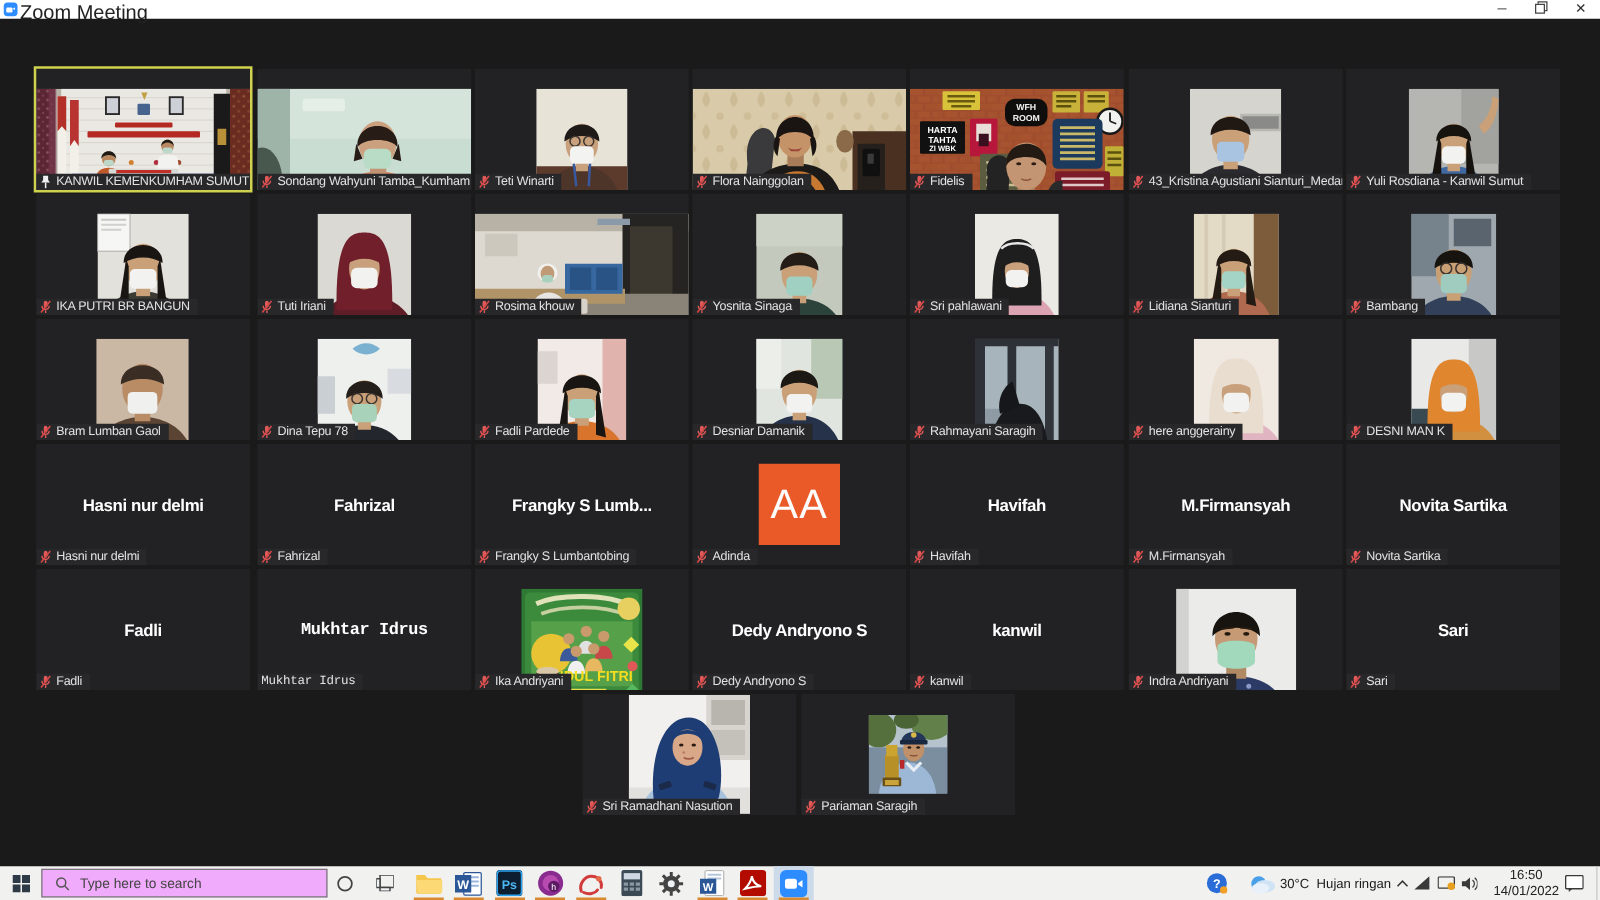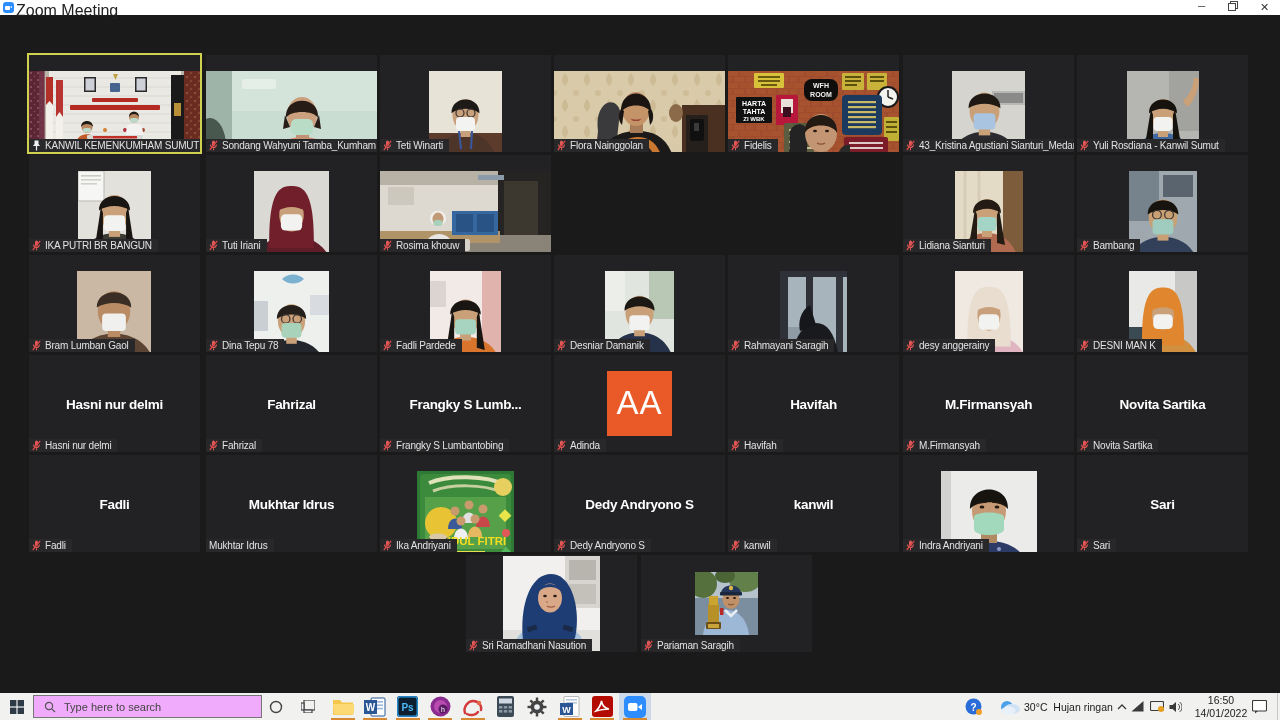--- a/index.html
+++ b/index.html
@@ -376,20 +376,60 @@
       <div class="lbl">
         <svg class="mi" width="9" height="11" viewBox="0 0 9 11">
           <rect x="3" y="0.5" width="3" height="5.5" rx="1.5" fill="#e05a5a"></rect>
           <path d="M1.6,4.5 C1.6,8.5 7.4,8.5 7.4,4.5" stroke="#e05a5a" stroke-width="1.1" fill="none"></path>
           <line x1="4.5" y1="8.2" x2="4.5" y2="10.3" stroke="#e05a5a" stroke-width="1.1"></line>
           <line x1="0.8" y1="10" x2="8.2" y2="0.8" stroke="#d84848" stroke-width="1.3"></line>
         </svg>
         <span>Rosima khouw</span>
       </div>
     </div>
+    <div class="tile" style="left:554px;top:140px;">
+      <div class="vid" style="left:51px"><svg width="69" height="97" viewBox="0 0 69 97">
+          <rect width="69" height="97" fill="#c3c9bd"></rect>
+          <rect x="0" y="0" width="69" height="26" fill="#ccd2c6"></rect>
+          <path d="M-1.8000000000000043,99 C1.1999999999999957,74.39999999999999 21.299999999999997,67.8 34.5,67.8 C47.7,67.8 67.80000000000001,74.39999999999999 70.80000000000001,99 Z" fill="#2c433c"></path>
+          <rect x="29.0" y="59.599999999999994" width="11.0" height="12" fill="#c9a078"></rect>
+          <ellipse cx="34.5" cy="48" rx="14.3" ry="17.6" fill="#c9a078"></ellipse>
+          <path d="M19.2,45.608 C18.7,26.4 50.3,26.4 49.8,45.608 C41.65,39.608 27.35,39.608 19.2,45.608 Z" fill="#241d17"></path>
+          <rect x="24.049999999999997" y="50.2" width="20.900000000000002" height="15.400000000000002" rx="4" fill="#9fd0c2"></rect>
+        </svg></div>
+      <div class="lbl">
+        <svg class="mi" width="9" height="11" viewBox="0 0 9 11">
+          <rect x="3" y="0.5" width="3" height="5.5" rx="1.5" fill="#e05a5a"></rect>
+          <path d="M1.6,4.5 C1.6,8.5 7.4,8.5 7.4,4.5" stroke="#e05a5a" stroke-width="1.1" fill="none"></path>
+          <line x1="4.5" y1="8.2" x2="4.5" y2="10.3" stroke="#e05a5a" stroke-width="1.1"></line>
+          <line x1="0.8" y1="10" x2="8.2" y2="0.8" stroke="#d84848" stroke-width="1.3"></line>
+        </svg>
+        <span>Yosnita Sinaga</span>
+      </div>
+    </div>
+    <div class="tile" style="left:728px;top:140px;">
+      <div class="vid" style="left:52px"><svg width="67" height="97" viewBox="0 0 67 97">
+          <rect width="67" height="97" fill="#ebe9e3"></rect>
+          <path d="M-1.1499999999999986,99 C1.8500000000000014,69.2 20.9,62.900000000000006 33.5,62.900000000000006 C46.1,62.900000000000006 65.15,69.2 68.15,99 Z" fill="#dca4b2"></path>
+          <path d="M13.850000000000001,73.4 C12.850000000000001,24.2 23.945,20.2 33.5,20.2 C43.055,20.2 54.15,24.2 53.15,73.4 Z" fill="#1e1e1e"></path>
+          <ellipse cx="33.5" cy="46" rx="9.65" ry="13.3" fill="#c9a07c"></ellipse>
+          <path d="M21.85,43.296 C20.85,22.2 46.15,22.2 45.15,43.296 C38.96,37.296 28.04,37.296 21.85,43.296 Z" fill="#1e1e1e"></path>
+          <rect x="24.575" y="45.05" width="17.85" height="13.65" rx="4.5" fill="#f2f2f0"></rect>
+          <path d="M21,28 C26,22 42,22 47,28" stroke="#e8e8e8" stroke-width="2" fill="none"></path>
+        </svg></div>
+      <div class="lbl">
+        <svg class="mi" width="9" height="11" viewBox="0 0 9 11">
+          <rect x="3" y="0.5" width="3" height="5.5" rx="1.5" fill="#e05a5a"></rect>
+          <path d="M1.6,4.5 C1.6,8.5 7.4,8.5 7.4,4.5" stroke="#e05a5a" stroke-width="1.1" fill="none"></path>
+          <line x1="4.5" y1="8.2" x2="4.5" y2="10.3" stroke="#e05a5a" stroke-width="1.1"></line>
+          <line x1="0.8" y1="10" x2="8.2" y2="0.8" stroke="#d84848" stroke-width="1.3"></line>
+        </svg>
+        <span>Sri pahlawani</span>
+      </div>
+    </div>
     <div class="tile" style="left:903px;top:140px;">
       <div class="vid" style="left:52px"><svg width="68" height="97" viewBox="0 0 68 97">
           <rect width="68" height="97" fill="#e4dbc7"></rect>
           <rect x="48" y="0" width="20" height="97" fill="#7c5c3a"></rect>
           <line x1="10" y1="0" x2="10" y2="97" stroke="#d6cbb4" stroke-width="3"></line>
           <line x1="24" y1="0" x2="24" y2="97" stroke="#d6cbb4" stroke-width="3"></line>
           <path d="M-1.0,99 C2.0,68.0 20.0,62.0 32.0,62.0 C44.0,62.0 62.0,68.0 65.0,99 Z" fill="#b06a50"></path>
           <rect x="27.0" y="54.0" width="10.0" height="12" fill="#c9a078"></rect>
           <ellipse cx="32.0" cy="44" rx="13.0" ry="16.0" fill="#c9a078"></ellipse>
           <path d="M20.0,38 L14.0,74.0 L22.0,72.0 L22.0,44Z" fill="#241c14"></path>
@@ -551,21 +591,21 @@
           <path d="M20.4,40.624 C19.4,17.8 48.6,17.8 47.6,40.624 C40.24,34.624 27.759999999999998,34.624 20.4,40.624 Z" fill="#e9ddcf"></path>
           <rect x="23.8" y="43.2" width="20.4" height="15.6" rx="4.5" fill="#f2f2f0"></rect>
         </svg></div>
       <div class="lbl">
         <svg class="mi" width="9" height="11" viewBox="0 0 9 11">
           <rect x="3" y="0.5" width="3" height="5.5" rx="1.5" fill="#e05a5a"></rect>
           <path d="M1.6,4.5 C1.6,8.5 7.4,8.5 7.4,4.5" stroke="#e05a5a" stroke-width="1.1" fill="none"></path>
           <line x1="4.5" y1="8.2" x2="4.5" y2="10.3" stroke="#e05a5a" stroke-width="1.1"></line>
           <line x1="0.8" y1="10" x2="8.2" y2="0.8" stroke="#d84848" stroke-width="1.3"></line>
         </svg>
-        <span>desy anggerainy</span>
+        <span>here anggerainy</span>
       </div>
     </div>
     <div class="tile" style="left:1077px;top:240px;">
       <div class="vid" style="left:52px"><svg width="68" height="97" viewBox="0 0 68 97">
           <rect width="68" height="97" fill="#e9e9e7"></rect>
           <rect x="46" y="0" width="22" height="97" fill="#c8c8c6"></rect>
           <rect x="0" y="56" width="20" height="41" fill="#3a4a52"></rect>
           <path d="M-3.9499999999999957,99 C-0.9499999999999957,69.60000000000001 20.200000000000003,62.7 34.0,62.7 C47.8,62.7 68.94999999999999,69.60000000000001 71.94999999999999,99 Z" fill="#d09040"></path>
           <path d="M13.05,74.19999999999999 C12.05,20.6 23.535000000000004,16.6 34.0,16.6 C44.464999999999996,16.6 55.95,20.6 54.95,74.19999999999999 Z" fill="#e0862e"></path>
           <ellipse cx="34.0" cy="44" rx="10.95" ry="14.899999999999999" fill="#c9a078"></ellipse>
@@ -671,21 +711,21 @@
       <div class="lbl">
         <svg class="mi" width="9" height="11" viewBox="0 0 9 11">
           <rect x="3" y="0.5" width="3" height="5.5" rx="1.5" fill="#e05a5a"></rect>
           <path d="M1.6,4.5 C1.6,8.5 7.4,8.5 7.4,4.5" stroke="#e05a5a" stroke-width="1.1" fill="none"></path>
           <line x1="4.5" y1="8.2" x2="4.5" y2="10.3" stroke="#e05a5a" stroke-width="1.1"></line>
           <line x1="0.8" y1="10" x2="8.2" y2="0.8" stroke="#d84848" stroke-width="1.3"></line>
         </svg>
         <span>Fadli</span>
       </div>
     </div>
-    <div class="tile" style="left:206px;top:440px;">
+    <div class="tile" style="left:206px;top:440px;font-family:Liberation Mono, monospace;">
       <div class="cname">Mukhtar Idrus</div>
       <div class="lbl">
         <span>Mukhtar Idrus</span>
       </div>
     </div>
     <div class="tile" style="left:380px;top:440px;">
       <div class="vid" style="left:37px"><svg width="97" height="97" viewBox="0 0 97 97">
           <rect width="97" height="97" fill="#2e7a34"></rect>
           <rect x="3" y="3" width="91" height="91" rx="4" fill="#3c8a3c"></rect>
           <rect x="8" y="26" width="81" height="52" fill="#55a049"></rect>

